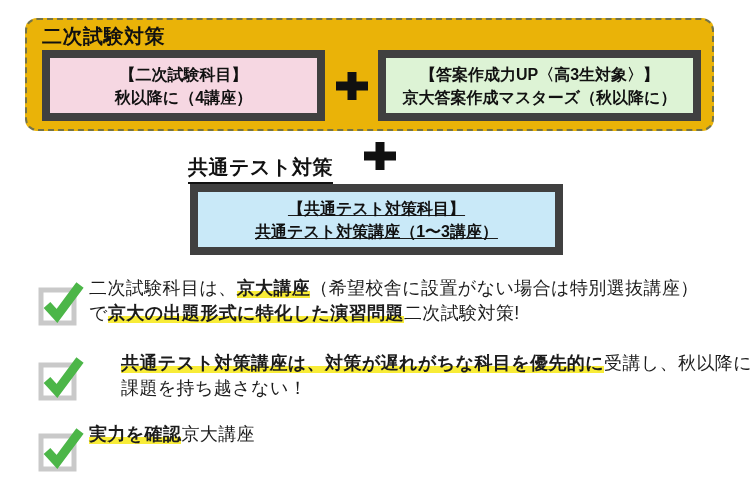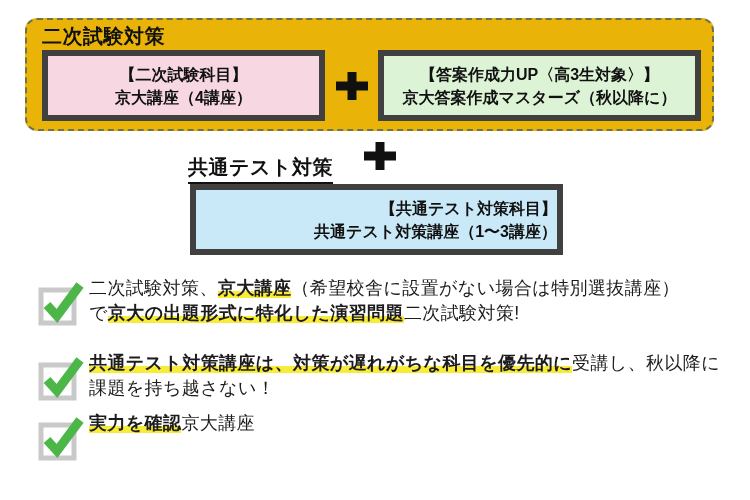--- a/index.html
+++ b/index.html
@@ -19,69 +19,69 @@
   .sec-title {
     font-size:20px; font-weight:bold; letter-spacing:0.5px; color:#111;
     border-bottom:2px solid #111; padding-bottom:1px; display:inline-block;
   }
   .niji .sec-title { position:absolute; left:15px; top:3px; }
   .boxes-row {
     position:absolute; left:15px; top:30px; right:11px;
     display:flex; align-items:stretch;
   }
   .cbox {
-    box-sizing:border-box; border:6px solid #404040;
+    box-sizing:border-box; border:8px solid #404040;
     display:flex; flex-direction:column; justify-content:center;
     text-align:center; font-weight:bold; font-size:16px; line-height:23px;
     height:71px; color:#111;
   }
   .cbox.pink  { background:#f6d7e2; width:283px; }
   .cbox.green { background:#ddf3d5; width:323px; }
-  .cbox.blue  { background:#c9e9f8; width:373px;text-align:right; }
+  .cbox.blue  { background:#c9e9f8; width:373px; }
 
   .plus-wrap { flex:1; display:flex; align-items:center; justify-content:center; }
   .plus { position:relative; width:32px; height:28px; }
   .plus::before {
     content:""; position:absolute; left:0; right:0; top:50%;
     transform:translateY(-50%); height:9px; background:#101010;
   }
   .plus::after {
     content:""; position:absolute; top:0; bottom:0; left:50%;
     transform:translateX(-50%); width:9px; background:#101010;
   }
 
   
-  .kyotsu { position:absolute; left:190px; top:150px; width:373px; }
+  .kyotsu { position:absolute; left:190px; top:150px; width:373px;text-decoration:underline; }
   .kyotsu-head { position:relative; height:34px; }
   .kyotsu-head .sec-title { position:absolute; left:-2px; top:4px; }
   .kyotsu-head .plus { position:absolute; left:50%; margin-left:-13px; top:-8px; }
 
   
   .bullets { position:absolute; left:38px; top:276px; width:702px; }
   .bullet { display:flex; align-items:flex-start; margin-bottom:25px; }
-  .bullet:nth-of-type(2) { margin-bottom:10px; }
+  .bullet:nth-of-type(2) { margin-bottom:21px;gap:32px; }
   .check-icon { flex:0 0 46px; width:46px; height:48px; margin-top:2px; }
   .btext {
     margin-left:5px; font-size:18px; line-height:25px;
     letter-spacing:0.4px; white-space:nowrap; color:#1c1c1c;
   }
   .b  { font-weight:bold; }
   .hl { background-image:linear-gradient(to bottom, transparent 66%, #f8ec38 66%); }
 </style>
 </head>
 <body>
 
 <div class="canvas">
 
   <section class="niji">
     <span class="sec-title">二次試験対策</span>
     <div class="boxes-row">
       <div class="cbox pink">
         <div>【二次試験科目】</div>
-        <div>京大講座（4講座）</div>
+        <div>秋以降に（4講座）</div>
       </div>
       <div class="plus-wrap">
         <div class="plus"></div>
       </div>
       <div class="cbox green">
         <div>【答案作成力UP〈高3生対象〉】</div>
         <div>京大答案作成マスターズ（秋以降に）</div>
       </div>
     </div>
   </section>
@@ -98,21 +98,21 @@
   </section>
 
   <section class="bullets">
 
     <div class="bullet">
       <svg class="check-icon" viewBox="0 0 46 48" width="46" height="48" aria-hidden="true">
         <rect x="3" y="12" width="33" height="33" fill="#ffffff" stroke="#c9c9c9" stroke-width="5"></rect>
         <path d="M9 27 L19 38 L42 7" fill="none" stroke="#4cb648" stroke-width="9"></path>
       </svg>
       <div class="btext">
-        <div><span>二次試験対策、</span><span class="b hl">京大講座</span><span>（希望校舎に設置がない場合は特別選抜講座）</span></div>
+        <div><span>二次試験科目は、</span><span class="b hl">京大講座</span><span>（希望校舎に設置がない場合は特別選抜講座）</span></div>
         <div><span>で</span><span class="b hl">京大の出題形式に特化した演習問題</span><span>二次試験対策!</span></div>
       </div>
     </div>
 
     <div class="bullet">
       <svg class="check-icon" viewBox="0 0 46 48" width="46" height="48" aria-hidden="true">
         <rect x="3" y="12" width="33" height="33" fill="#ffffff" stroke="#c9c9c9" stroke-width="5"></rect>
         <path d="M9 27 L19 38 L42 7" fill="none" stroke="#4cb648" stroke-width="9"></path>
       </svg>
       <div class="btext">

